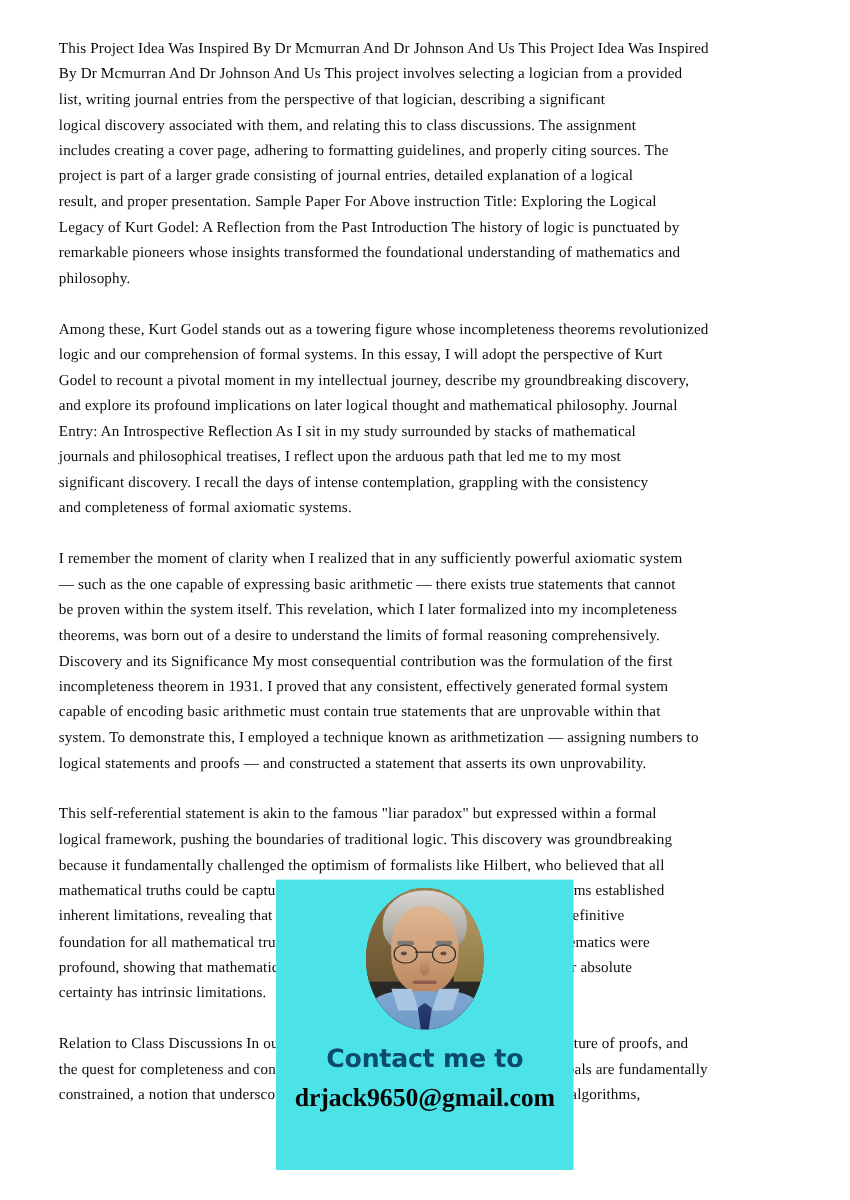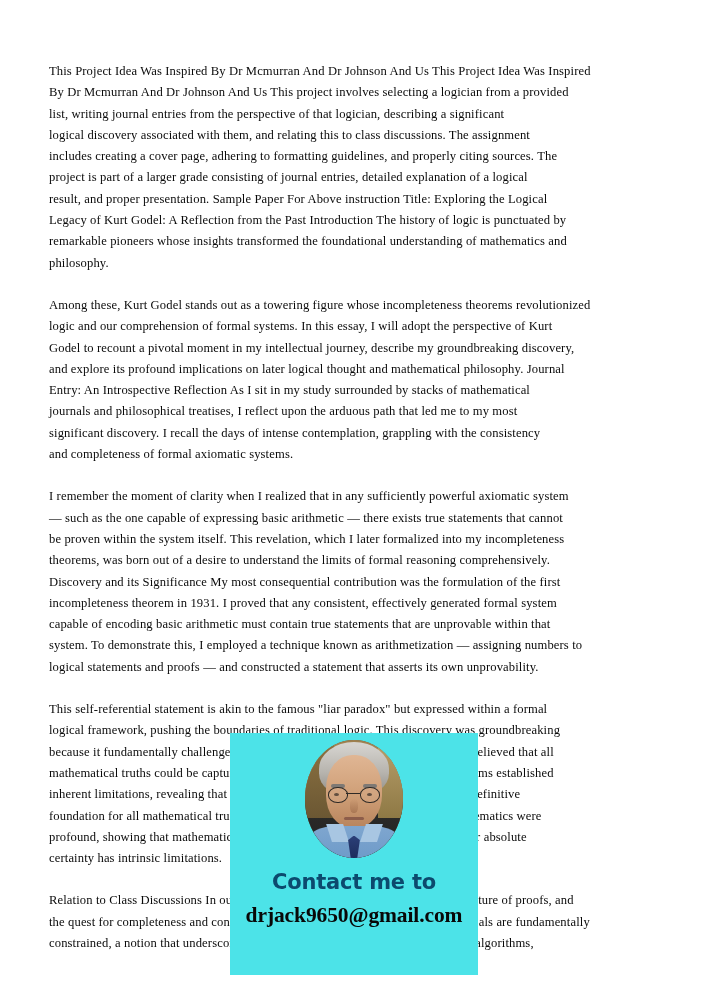--- a/index.html
+++ b/index.html
@@ -19,21 +19,20 @@
     position: absolute;
     inset: 0;
     background: #ffffff;
   }
 
   #doc-body {
     position: absolute;
     left: 49px;
     top: 30px;
     width: 604px;
-    margin-top: 31px;
   }
 
   .para {
     font-family: "Liberation Serif", "DejaVu Serif", serif;
     font-size: 12.6px;
     line-height: 21.3px;
     color: #0a0a0a;
     text-align: left;
     margin: 0 0 21px 0;
     white-space: pre-wrap;

